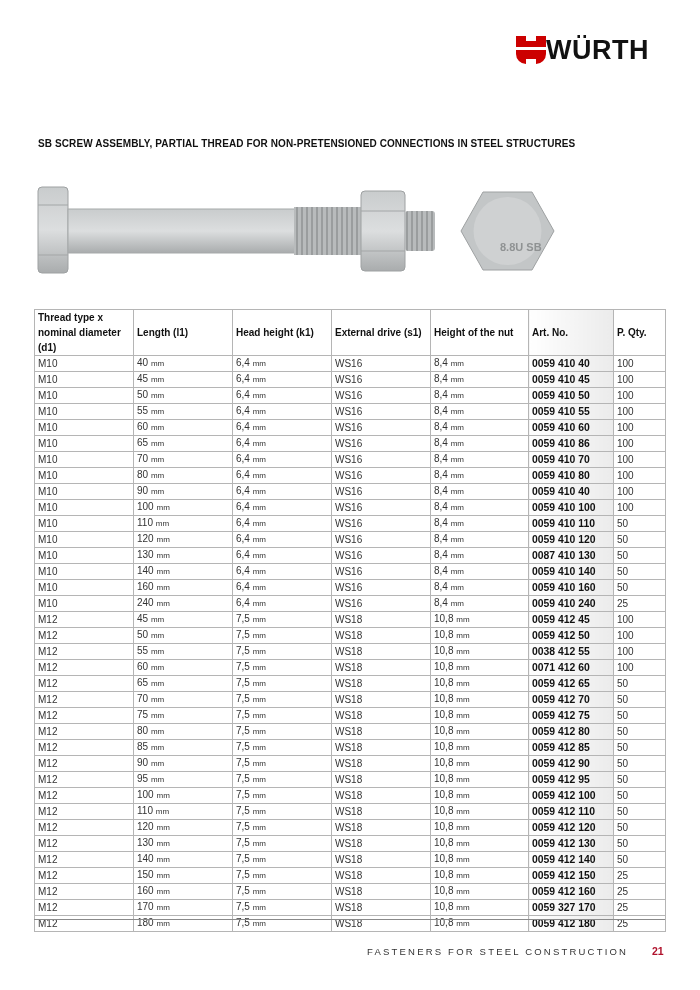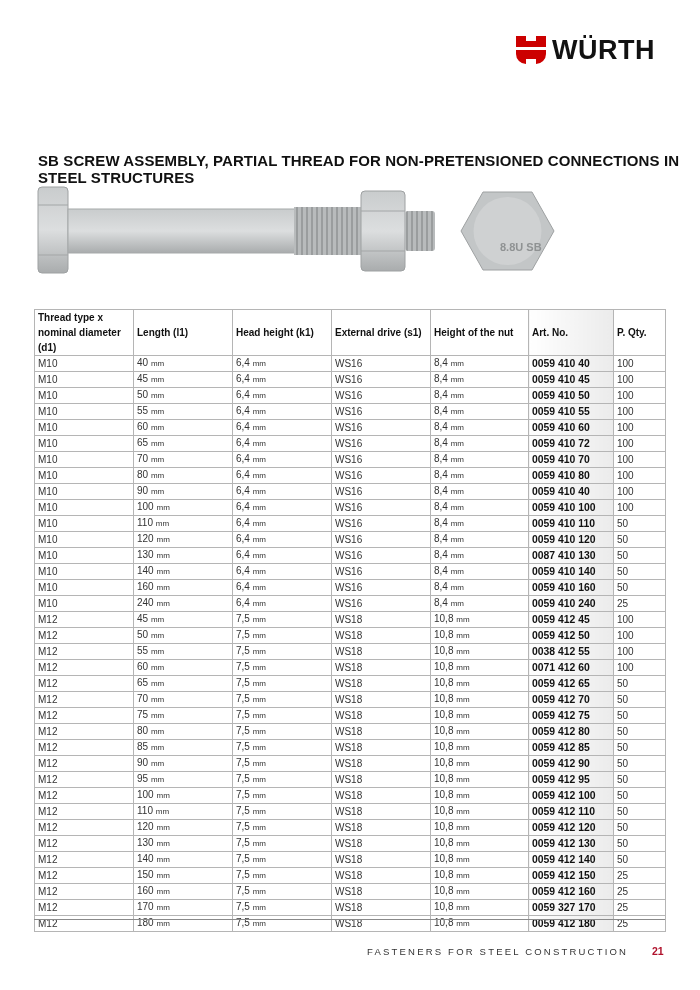--- a/index.html
+++ b/index.html
@@ -1,23 +1,23 @@
 <!DOCTYPE html>
 <html><head>
   <meta charset="utf-8">
   <style>
     * { box-sizing: border-box; margin: 0; padding: 0; }
     html, body { width: 700px; height: 990px; background: #ffffff; overflow: hidden; }
     body { position: relative; font-family: "Liberation Sans", "DejaVu Sans", sans-serif; color: #1a1a1a; }
 
-    .logo { position: absolute; left: 516px; top: 33px; height: 34px; display: flex; align-items: center; gap: 6px; }
+    .logo { position: absolute; left: 516px; top: 33px; height: 34px; display: flex; align-items: center; }
     .logo-mark { width: 30px; height: 28px; position: relative; }
     .logo-word { font-family: "Liberation Sans", sans-serif; font-weight: 900; font-size: 27px; letter-spacing: 0.5px; color: #111; line-height: 1; }
 
-    .title { position: absolute; left: 38px; top: 152px; font-size: 15px; font-weight: 700; letter-spacing: 0.1px; color: #111; }
+    .title { position: absolute; left: 38px; top: 138px; font-size: 10px; font-weight: 700; letter-spacing: 0.1px; color: #111; }
 
     .product-image { position: absolute; left: 36px; top: 185px; width: 400px; height: 92px; }
     .head-image { position: absolute; left: 460px; top: 188px; width: 95px; height: 86px; }
 
     table.spec { position: absolute; left: 34px; top: 309px; width: 631px; border-collapse: collapse; table-layout: fixed; }
     table.spec th, table.spec td { border: 1px solid #b5b5b5; text-align: left; vertical-align: middle; padding: 0 3px; }
     table.spec th { font-size: 10px; font-weight: 700; height: 46px; line-height: 15px; color: #111; }
     table.spec td { font-size: 10px; height: 15px; line-height: 14px; color: #333; white-space: nowrap; }
     table.spec td.unit-cell .u { font-size: 8px; }
     table.spec th.art, table.spec td.art { background: linear-gradient(to right, #ffffff 0%, #ebebeb 100%); }
@@ -140,21 +140,21 @@
         <td class="unit-cell"><span>8,4</span> <span class="u">mm</span></td>
         <td class="art">0059 410 60</td>
         <td>100</td>
       </tr>
       <tr>
         <td>M10</td>
         <td class="unit-cell"><span>65</span> <span class="u">mm</span></td>
         <td class="unit-cell"><span>6,4</span> <span class="u">mm</span></td>
         <td>WS16</td>
         <td class="unit-cell"><span>8,4</span> <span class="u">mm</span></td>
-        <td class="art">0059 410 72</td>
+        <td class="art">0059 410 86</td>
         <td>100</td>
       </tr>
       <tr>
         <td>M10</td>
         <td class="unit-cell"><span>70</span> <span class="u">mm</span></td>
         <td class="unit-cell"><span>6,4</span> <span class="u">mm</span></td>
         <td>WS16</td>
         <td class="unit-cell"><span>8,4</span> <span class="u">mm</span></td>
         <td class="art">0059 410 70</td>
         <td>100</td>

